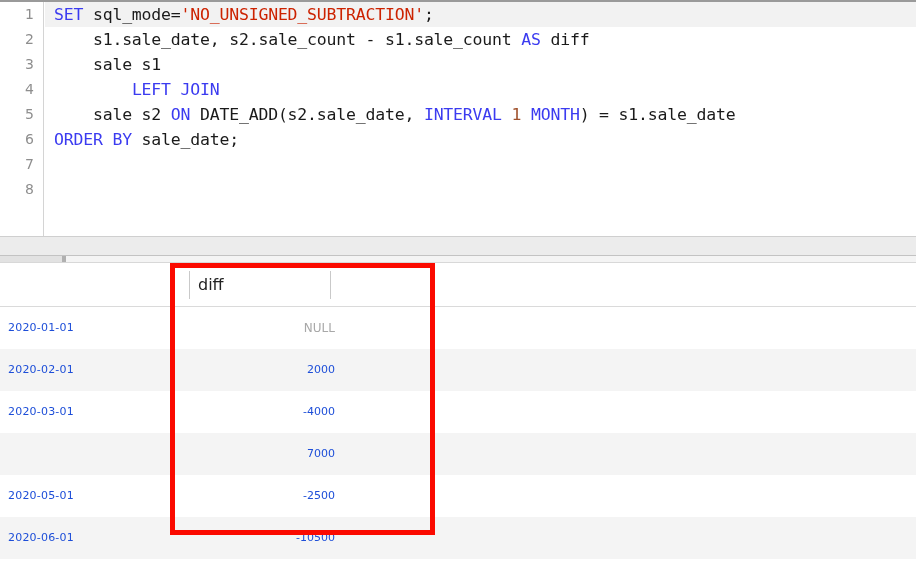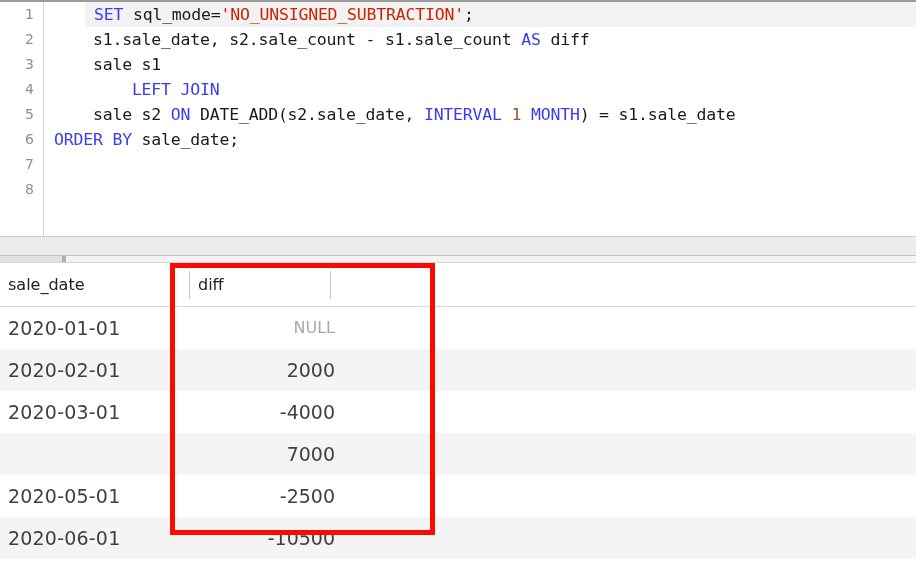--- a/index.html
+++ b/index.html
@@ -53,21 +53,21 @@
   .cl {
     height: 25px;
     line-height: 25px;
     font-family: "DejaVu Sans Mono", monospace;
     font-size: 16.5px;
     color: #1a1a1a;
     white-space: pre;
     padding-left: 9px;
     letter-spacing: -0.2px;
   }
-  .cl.hl { background: #f2f2f2; margin-left: 40px; }
+  .cl.hl { background: #f2f2f2; }
   .kw  { color: #3b3bf0; }
   .str { color: #cc2200; }
   .num { color: #a0522d; }
 
   
   #splitter {
     position: absolute;
     left: 0; top: 236px;
     width: 916px;
     height: 20px;
@@ -140,36 +140,36 @@
     height: 42px;
     background: #ffffff;
   }
   .row.alt { background: #f4f4f4; }
   .cell {
     position: absolute;
     top: 0;
     height: 42px;
     line-height: 42px;
     font-family: "DejaVu Sans", sans-serif;
-    font-size: 19px;
-    color: #404040;
+    font-size: 11px;
+    color: #1d4ed8;
   }
   .cell.date {
     left: 8px;
     letter-spacing: 0.2px;
   }
   .cell.diff {
     left: 180px;
     width: 155px;
     text-align: right;
     padding-right: 8px;
   }
   .cell.diff.null {
     color: #a8a8a8;
-    font-size: 16px;
+    font-size: 12px;
   }
   #grid-tail {
     position: relative;
     height: 26px;
     background: #ffffff;
     border-bottom: 1px solid #e3e3e3;
   }
 
   
   #redbox {
@@ -221,21 +221,20 @@
 
 <div id="splitter"></div>
 <div id="hscroll">
   <div class="track-left"></div>
   <div class="thumb"></div>
 </div>
 
 <div id="grid">
 
   <div id="grid-head">
-    <div class="hcell c0">sale_date</div>
     <div class="hsep s1"></div>
     <div class="hcell c1">diff</div>
     <div class="hsep s2"></div>
   </div>
 
   <div class="row">
     <div class="cell date">2020-01-01</div>
     <div class="cell diff null">NULL</div>
   </div>
 

